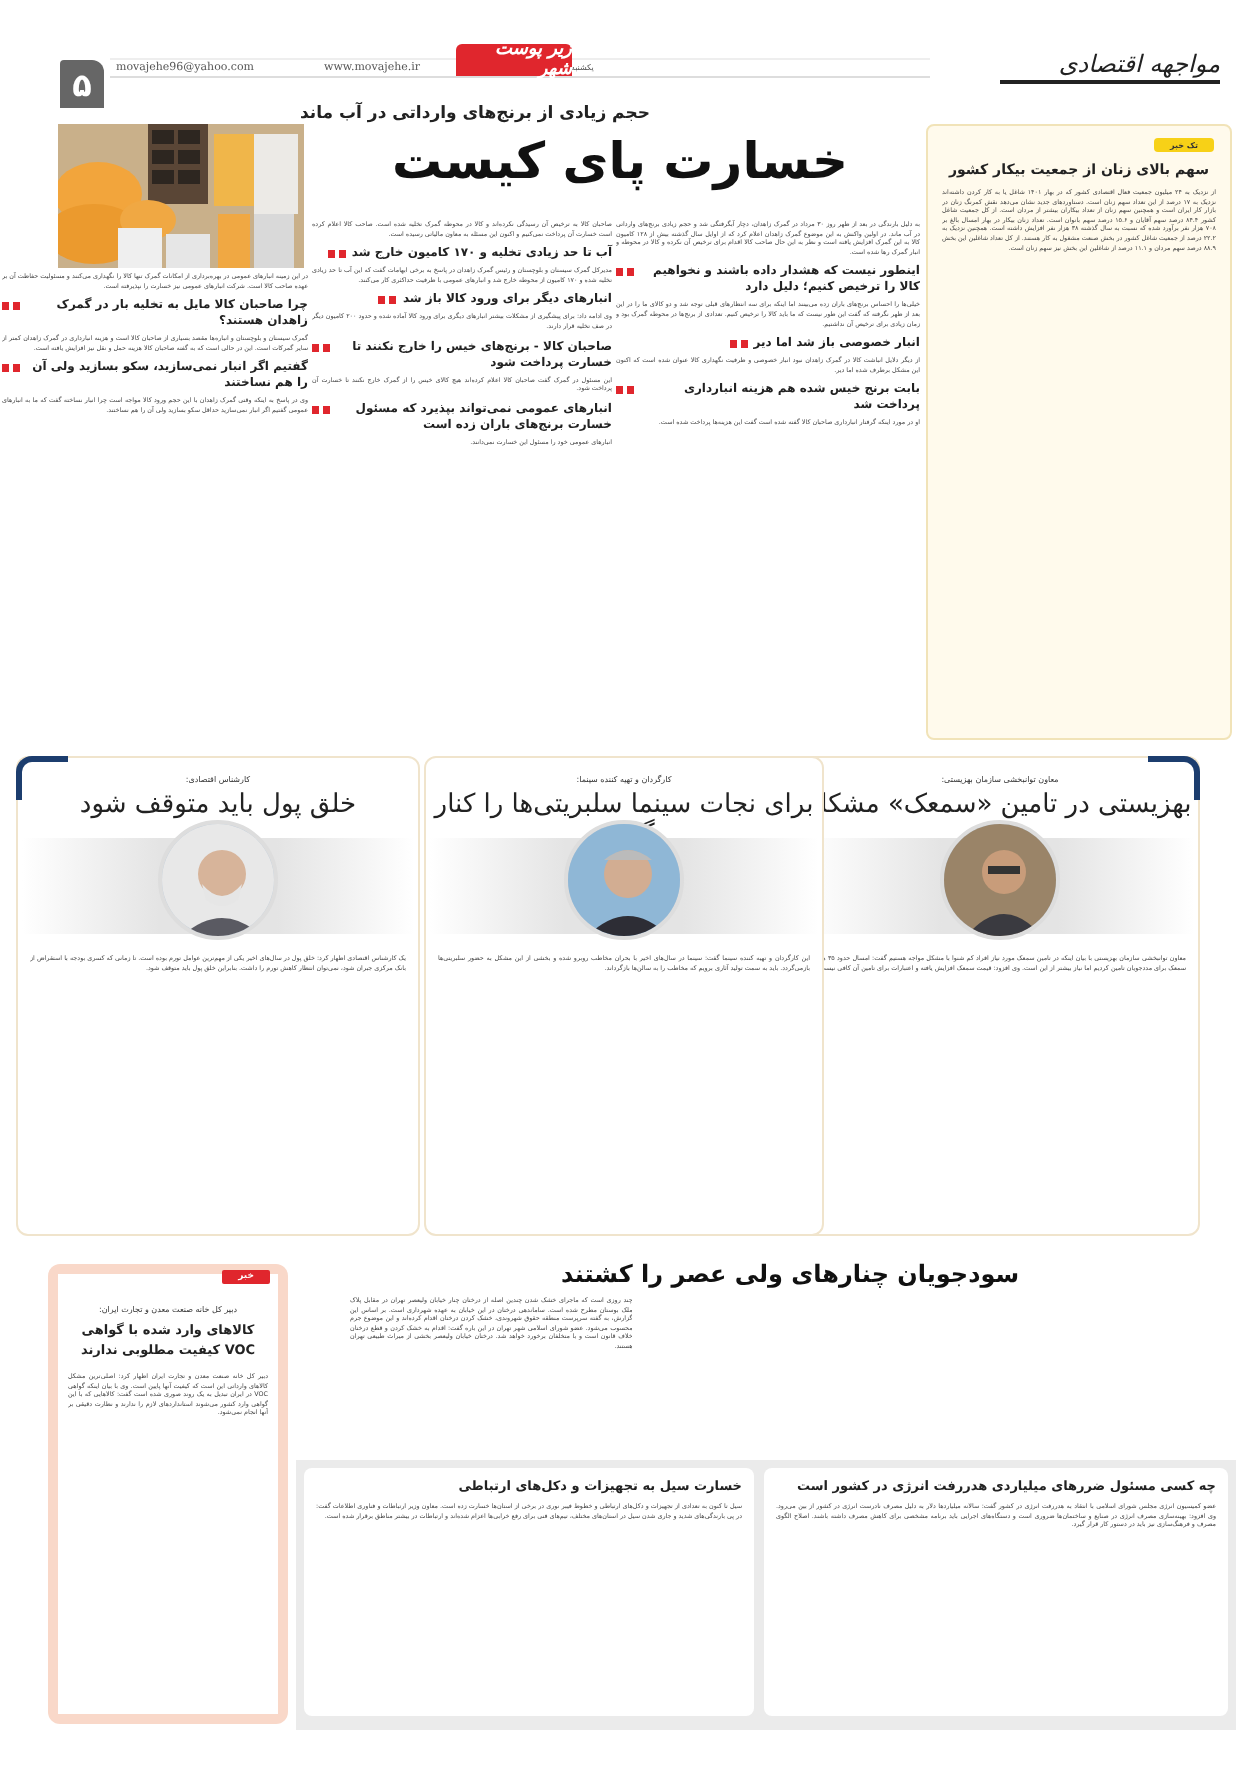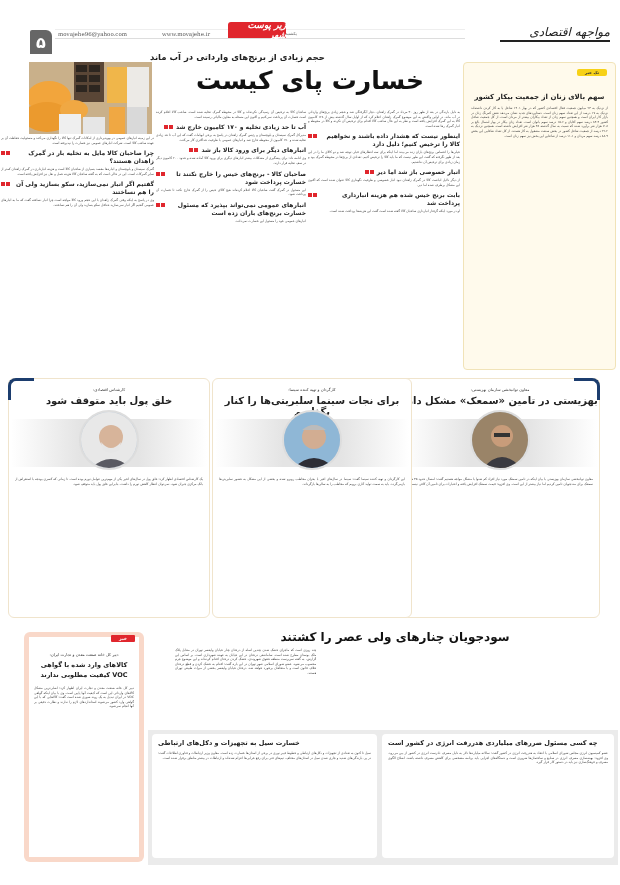--- a/index.html
+++ b/index.html
@@ -22,36 +22,36 @@
   #section-title { left: 500px; top: 25px; width: 110px; font-family: "DejaVu Serif", serif; font-size: 12px; font-style: italic; font-weight: normal; color: #222; text-align: right; direction: rtl; border-bottom: 2px solid #222; padding-bottom: 1px; }
 
   
   #kicker { left: 150px; top: 52px; width: 320px; font-size: 8.5px; font-weight: bold; text-align: left; direction: rtl; color: #222; }
   #headline { left: 150px; top: 66px; width: 320px; font-size: 25px; font-weight: bold; text-align: center; direction: rtl; color: #111; letter-spacing: -0.5px; }
 
   
   #photo { left: 29px; top: 62px; width: 123px; height: 72px; overflow: hidden; background: #cdb893; }
 
   
-  #side-box { left: 463px; top: 62px; width: 153px; height: 308px; background: #fffaec; border: 1px solid #f1e3b8; border-radius: 4px; padding: 16px 7px; }
+  #side-box { left: 463px; top: 62px; width: 153px; height: 308px; background: #fffaec; border: 1px solid #f1e3b8; border-radius: 4px; padding: 4px 7px; }
   #side-tag { position: absolute; right: 8px; top: 6px; background: #f7d117; color: #333; font-size: 4px; font-weight: bold; padding: 1px 8px; border-radius: 2px; direction: rtl; }
   #side-title { margin-top: 14px; font-size: 7px; font-weight: bold; text-align: center; direction: rtl; color: #222; }
   #side-body { margin-top: 5px; height: 265px; }
 
   
   .col { position: absolute; }
   #col-a { left: 308px; top: 110px; width: 152px; height: 262px; }
   #col-b { left: 156px; top: 110px; width: 150px; height: 262px; }
   #col-c { left: 1px; top: 136px; width: 153px; height: 236px; }
 
   
   .card { position: absolute; top: 378px; width: 200px; height: 240px; background: #fff; border: 1px solid #f0e4cc; border-radius: 6px; }
   .card .corner { position: absolute; top: -1px; width: 26px; height: 22px; border-top: 3px solid #1c3d6e; }
   .card .role { margin-top: 8px; font-size: 4px; text-align: center; direction: rtl; color: #333; }
-  .card .ctitle { margin-top: 3px; font-size: 10px; text-align: center; direction: rtl; color: #222; font-weight: bold; }
+  .card .ctitle { margin-top: 3px; font-size: 13px; text-align: center; direction: rtl; color: #222; font-weight: normal; }
   .card .band { position: absolute; left: 2px; right: 2px; top: 40px; height: 48px; background: linear-gradient(90deg, #fff 0%, #e4e4e4 35%, #e4e4e4 65%, #fff 100%); }
   .card .portrait { position: absolute; left: 50%; top: 31px; width: 60px; height: 60px; margin-left: -30px; border-radius: 50%; border: 2px solid #ddd; overflow: hidden; background: #b9c8d7; }
   .card .cbody { position: absolute; left: 6px; right: 6px; top: 98px; bottom: 6px; }
   #card-1 { left: 400px; }
   #card-1 .corner { right: -1px; border-right: 3px solid #1c3d6e; border-top-right-radius: 8px; }
   #card-2 { left: 212px; }
   #card-3 { left: 8px; width: 202px; }
   #card-3 .corner { left: -1px; border-left: 3px solid #1c3d6e; border-top-left-radius: 8px; }
 
   
@@ -63,21 +63,21 @@
   #news-inner { background: #fff; height: 100%; padding: 5px; position: relative; }
   #news-tag { position: absolute; right: 4px; top: -2px; background: #e0262d; color: #fff; font-size: 4.5px; font-weight: bold; padding: 1px 8px; direction: rtl; border-radius: 1px; }
   #news-role { margin-top: 10px; font-size: 4px; text-align: center; direction: rtl; color: #333; }
   #news-title { margin-top: 3px; font-size: 6.5px; text-align: center; direction: rtl; color: #222; font-weight: bold; line-height: 10px; }
   #news-body { margin-top: 6px; height: 150px; }
 
   #bottom-panel { left: 148px; top: 730px; width: 470px; height: 135px; background: #ebebeb; padding: 4px; }
   .bp { position: absolute; top: 4px; height: 124px; background: #fff; border-radius: 4px; padding: 5px 6px; }
   #bp-1 { right: 4px; width: 232px; }
   #bp-2 { left: 4px; width: 225px; }
-  .bp .btitle { font-size: 6.5px; font-weight: bold; text-align: left; direction: rtl; color: #222; margin-bottom: 4px; }
+  .bp .btitle { font-size: 6.5px; font-weight: bold; text-align: right; direction: rtl; color: #222; margin-bottom: 4px; }
   .bp .body-text { height: 102px; }
 </style>
 </head>
 <body>
 
 <div id="header" class="abs"></div>
 <div id="hline2" class="abs"></div>
 <div id="hline" class="abs"></div>
 <div id="page-num" class="abs">۵</div>
 <div id="email" class="abs">movajehe96@yahoo.com</div>

